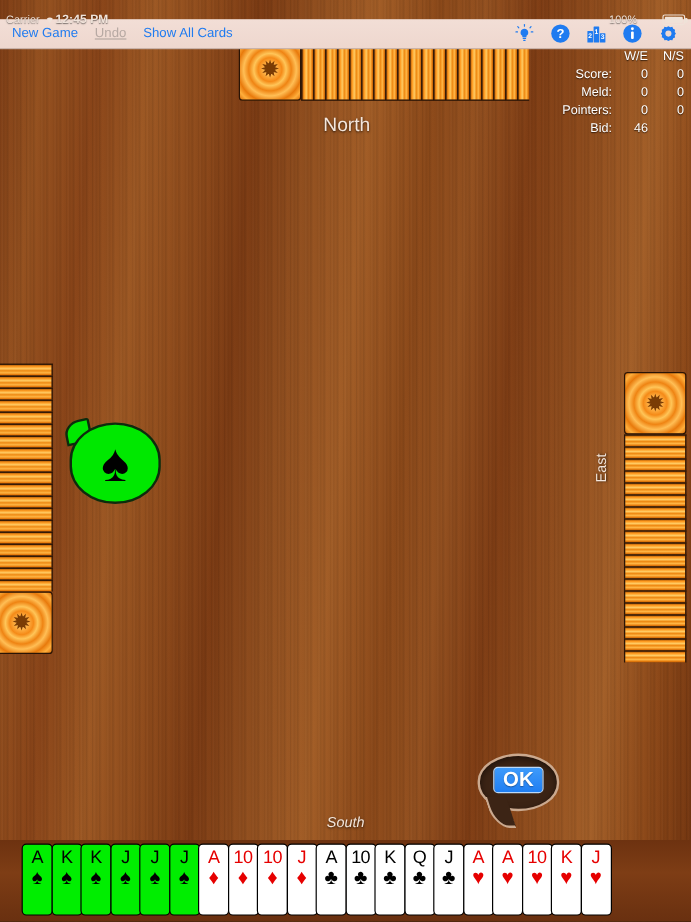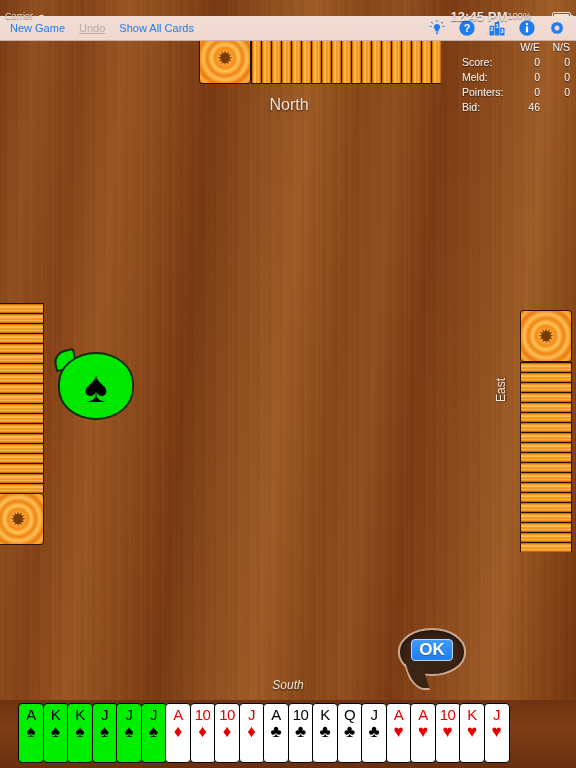--- a/index.html
+++ b/index.html
@@ -28,21 +28,21 @@
 
   
   .statusbar{
     position:absolute; top:0; left:0; width:576px; height:32px;
     display:flex; align-items:center; color:#f0e3da;
     font-size:9px; letter-spacing:.1px;
     text-shadow:0 1px 1px rgba(0,0,0,.5);
     z-index:40;
   }
   .sb-left{ display:flex; align-items:center; gap:4px; padding-left:5px; }
-  .sb-center{ flex:1; text-align:right; font-weight:bold; font-size:13px;}
+  .sb-center{ flex:1; text-align:left; font-weight:bold; font-size:10px;}
   .sb-right{ display:flex; align-items:center; gap:21px; padding-right:5px;}
   .wifi{ width:9px; height:8px; display:block; }
   .batt{
     width:19px; height:9px; border:1px solid #efe2d8; border-radius:2px;
     position:relative; display:inline-block;
   }
   .batt:after{
     content:""; position:absolute; right:-3px; top:2.5px;
     width:2px; height:4px; background:#efe2d8; border-radius:0 1px 1px 0;
   }
@@ -65,21 +65,21 @@
 
   
   .scoreboard{
     position:absolute; top:36px; right:0; width:120px;
     color:#ffffff; font-size:10.5px; z-index:20;
     padding:4px 6px 5px 6px;
     text-shadow:0 1px 1px rgba(0,0,0,.65);
   }
   .scoreboard table{ border-collapse:collapse; width:100%; }
   .scoreboard td{ padding:1px 0; line-height:13px; }
-  .sb-lbl{ text-align:left; }
+  .sb-lbl{ text-align:right; }
   .sb-num{ text-align:right; width:30px;margin-top:40px; }
   .sb-hdr td{ text-align:right; padding-bottom:1px;}
 
   
   .cardback{
     background:
       radial-gradient(circle at 50% 50%,
         #ffd98a 0%, #ffb54a 14%, #f58a17 28%, #ffc558 38%,
         #ef8413 50%, #ffbe55 62%, #e87a0c 76%, #ffaf3c 88%, #d96d08 100%),
       #f08a1a;

